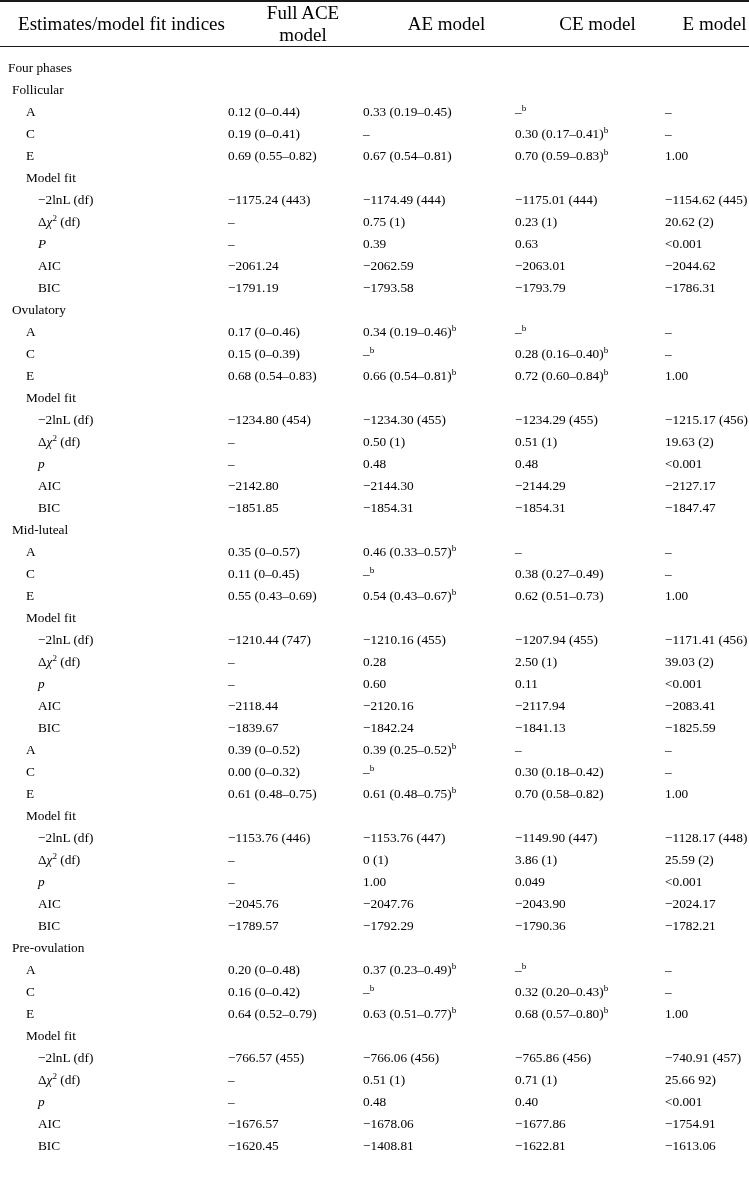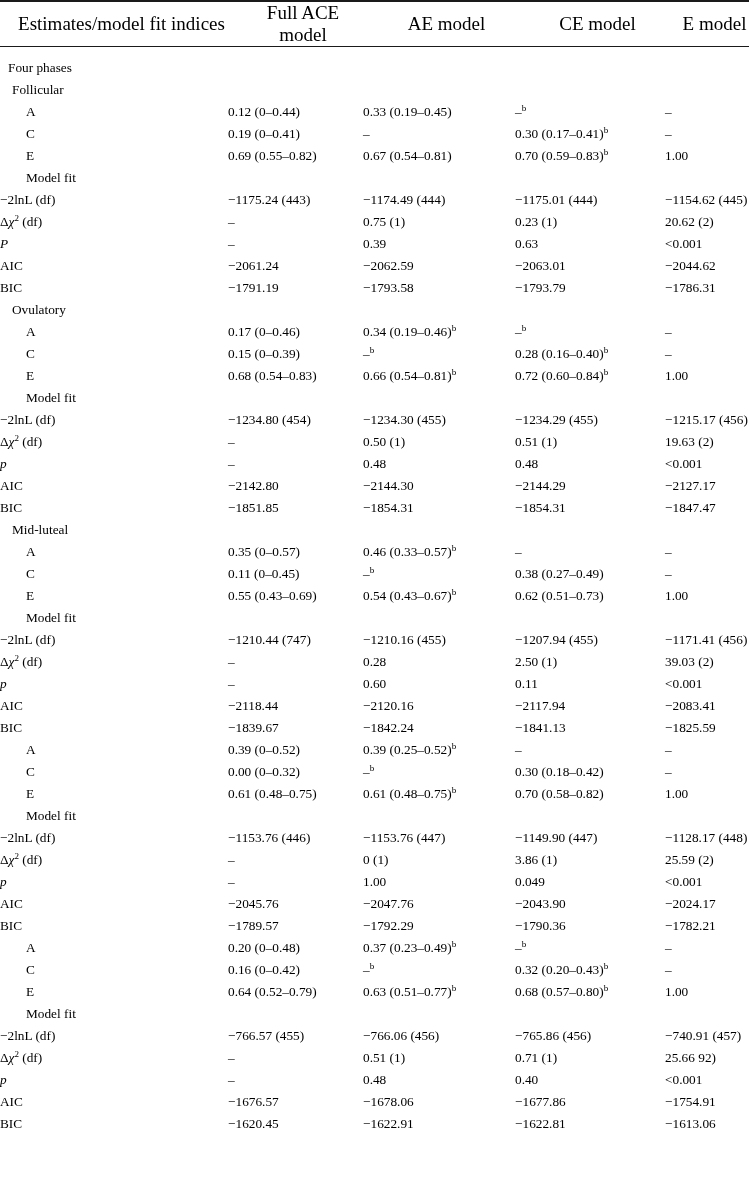--- a/index.html
+++ b/index.html
@@ -50,21 +50,21 @@
     white-space: nowrap;
     line-height: 22px;
     font-size: 13.3px;
   }
   tbody tr.spacer-row { height: 10px; }
   tbody tr.spacer-row td { line-height: 10px; font-size: 0; }
 
   .lvl0 { padding-left: 8px;  }
   .lvl1 { padding-left: 12px; margin-top: 48px; }
   .lvl2 { padding-left: 26px; }
-  .lvl3 { }
+  .lvl3 { padding-left: 38px; }
 
   sup {
     font-size: 0.68em;
     vertical-align: super;
     line-height: 0;
   }
   .ital { font-style: italic; }
   .chi  { font-style: italic; }
 </style>
 </head>
@@ -366,20 +366,27 @@
           <td>−2024.17</td>
         </tr>
         <tr>
           <td class="lvl3">BIC</td>
           <td>−1789.57</td>
           <td>−1792.29</td>
           <td>−1790.36</td>
           <td>−1782.21</td>
         </tr>
         <tr>
+          <td class="lvl1">Pre-ovulation</td>
+          <td></td>
+          <td></td>
+          <td></td>
+          <td></td>
+        </tr>
+        <tr>
           <td class="lvl2">A</td>
           <td>0.20 (0–0.48)</td>
           <td>0.37 (0.23–0.49)<sup>b</sup></td>
           <td>–<sup>b</sup></td>
           <td>–</td>
         </tr>
         <tr>
           <td class="lvl2">C</td>
           <td>0.16 (0–0.42)</td>
           <td>–<sup>b</sup></td>
@@ -424,20 +431,20 @@
         <tr>
           <td class="lvl3">AIC</td>
           <td>−1676.57</td>
           <td>−1678.06</td>
           <td>−1677.86</td>
           <td>−1754.91</td>
         </tr>
         <tr>
           <td class="lvl3">BIC</td>
           <td>−1620.45</td>
-          <td>−1622.91</td>
+          <td>−1408.81</td>
           <td>−1622.81</td>
           <td>−1613.06</td>
         </tr>
       </tbody>
   </table>
 
 </div>
 
 </body></html>

